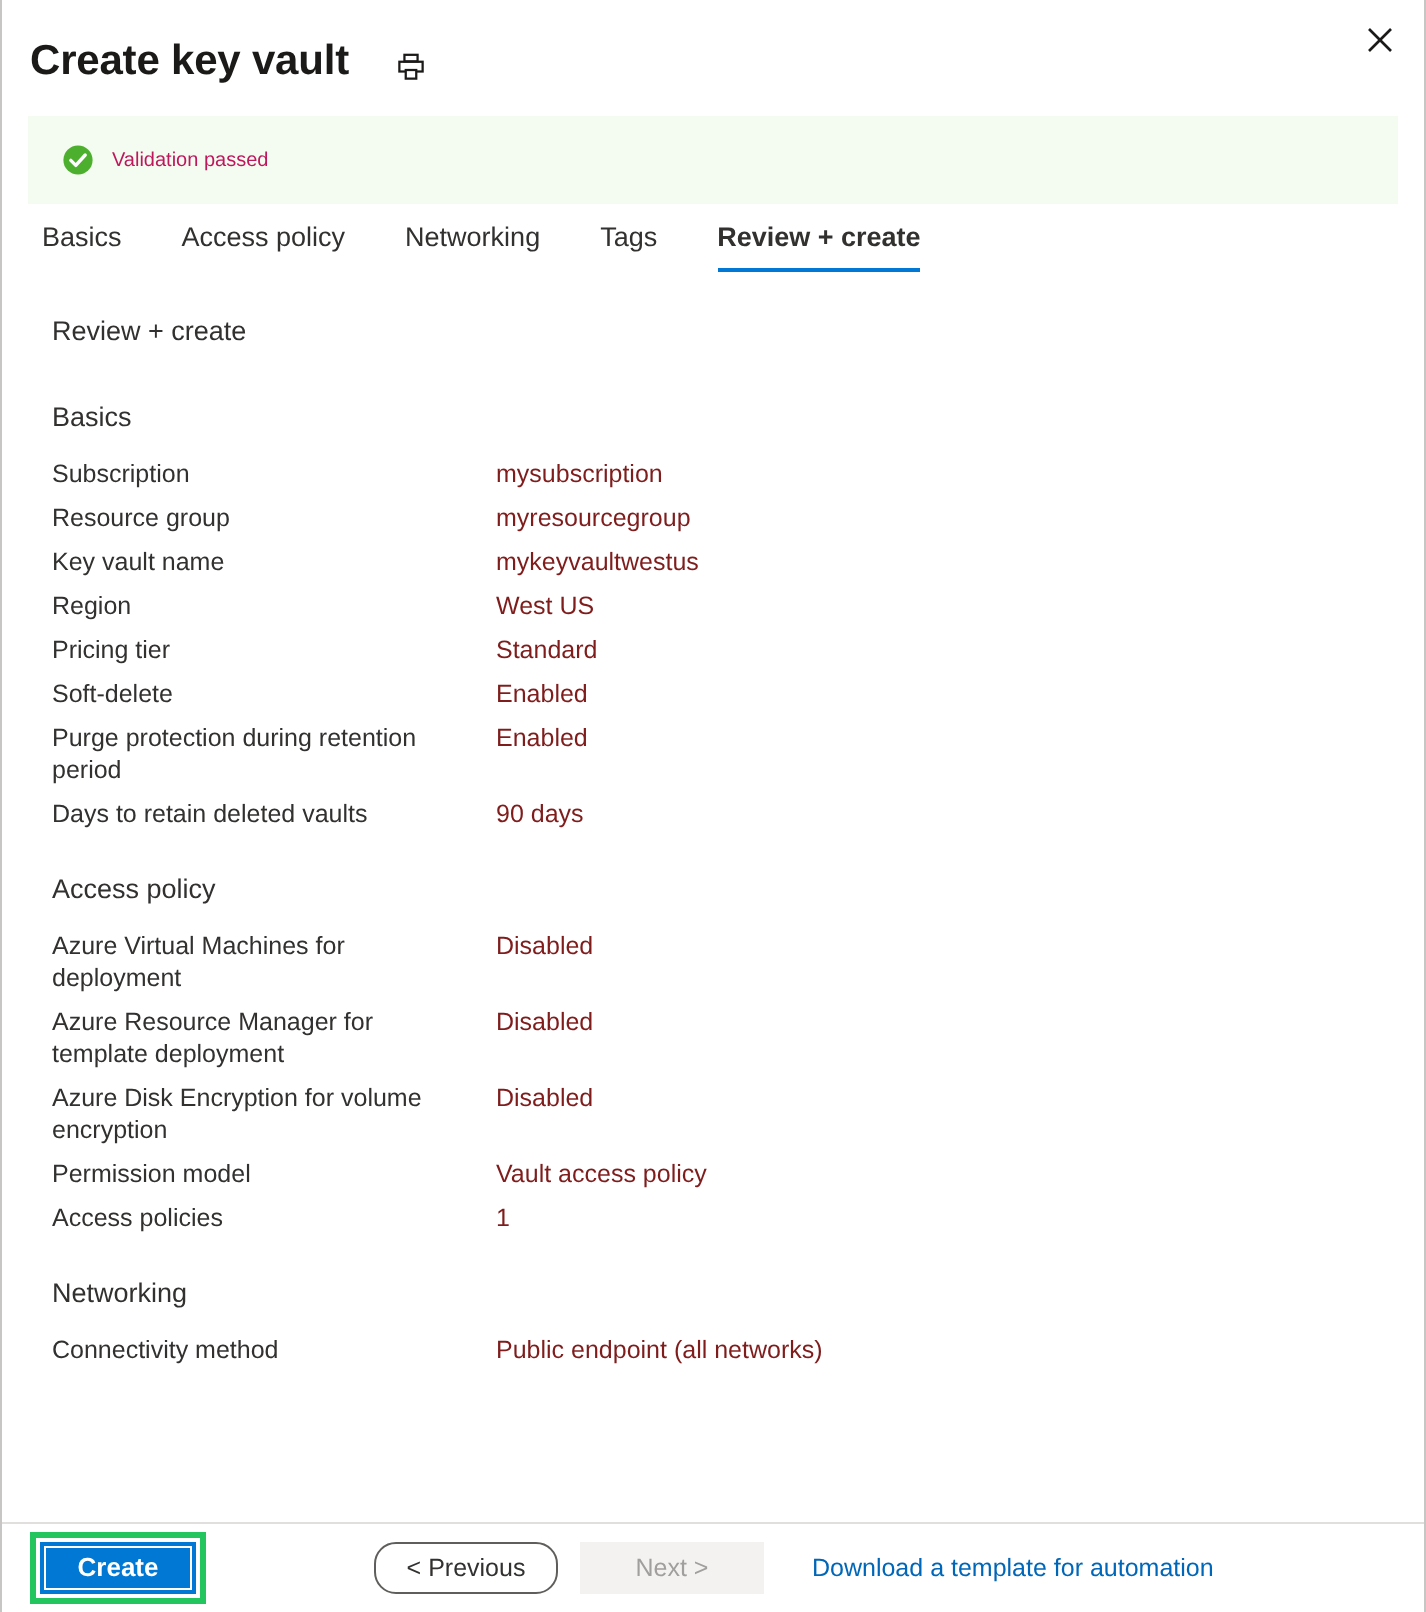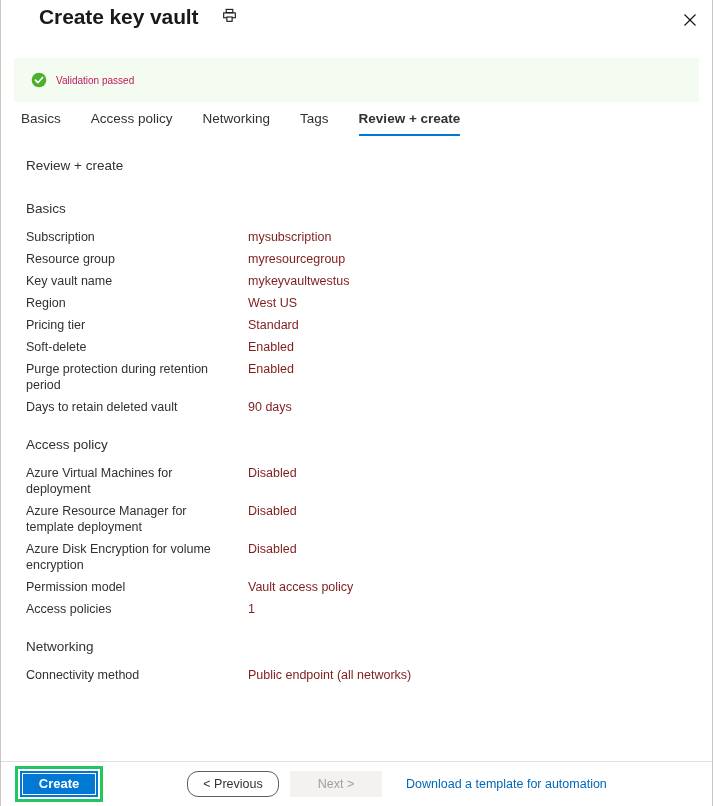--- a/index.html
+++ b/index.html
@@ -42,25 +42,24 @@
   }
   .crumb-sep {
     color: #8a8886;
     margin: 0 6px;
     font-size: 11px;
   }
 
   
   .header {
     display: flex;
-    align-items: flex-start;
+    align-items: flex-end;
     padding: 4px 14px 0 14px;
     position: relative;
     height: 40px;
-    margin-left: 24px;
   }
   .page-title {
     font-size: 21px;
     font-weight: 600;
     color: #1b1a19;
     letter-spacing: -0.1px;
     line-height: 26px;
   }
   .print-btn {
     margin-left: 20px;
@@ -298,21 +297,21 @@
       </div>
       <div class="row">
         <div class="row-label">Soft-delete</div>
         <div class="row-value">Enabled</div>
       </div>
       <div class="row">
         <div class="row-label">Purge protection during retention period</div>
         <div class="row-value">Enabled</div>
       </div>
       <div class="row">
-        <div class="row-label">Days to retain deleted vault</div>
+        <div class="row-label">Days to retain deleted vaults</div>
         <div class="row-value">90 days</div>
       </div>
     </div>
 
     <div class="section">
       <div class="section-head">Access policy</div>
       <div class="row">
         <div class="row-label">Azure Virtual Machines for deployment</div>
         <div class="row-value">Disabled</div>
       </div>

